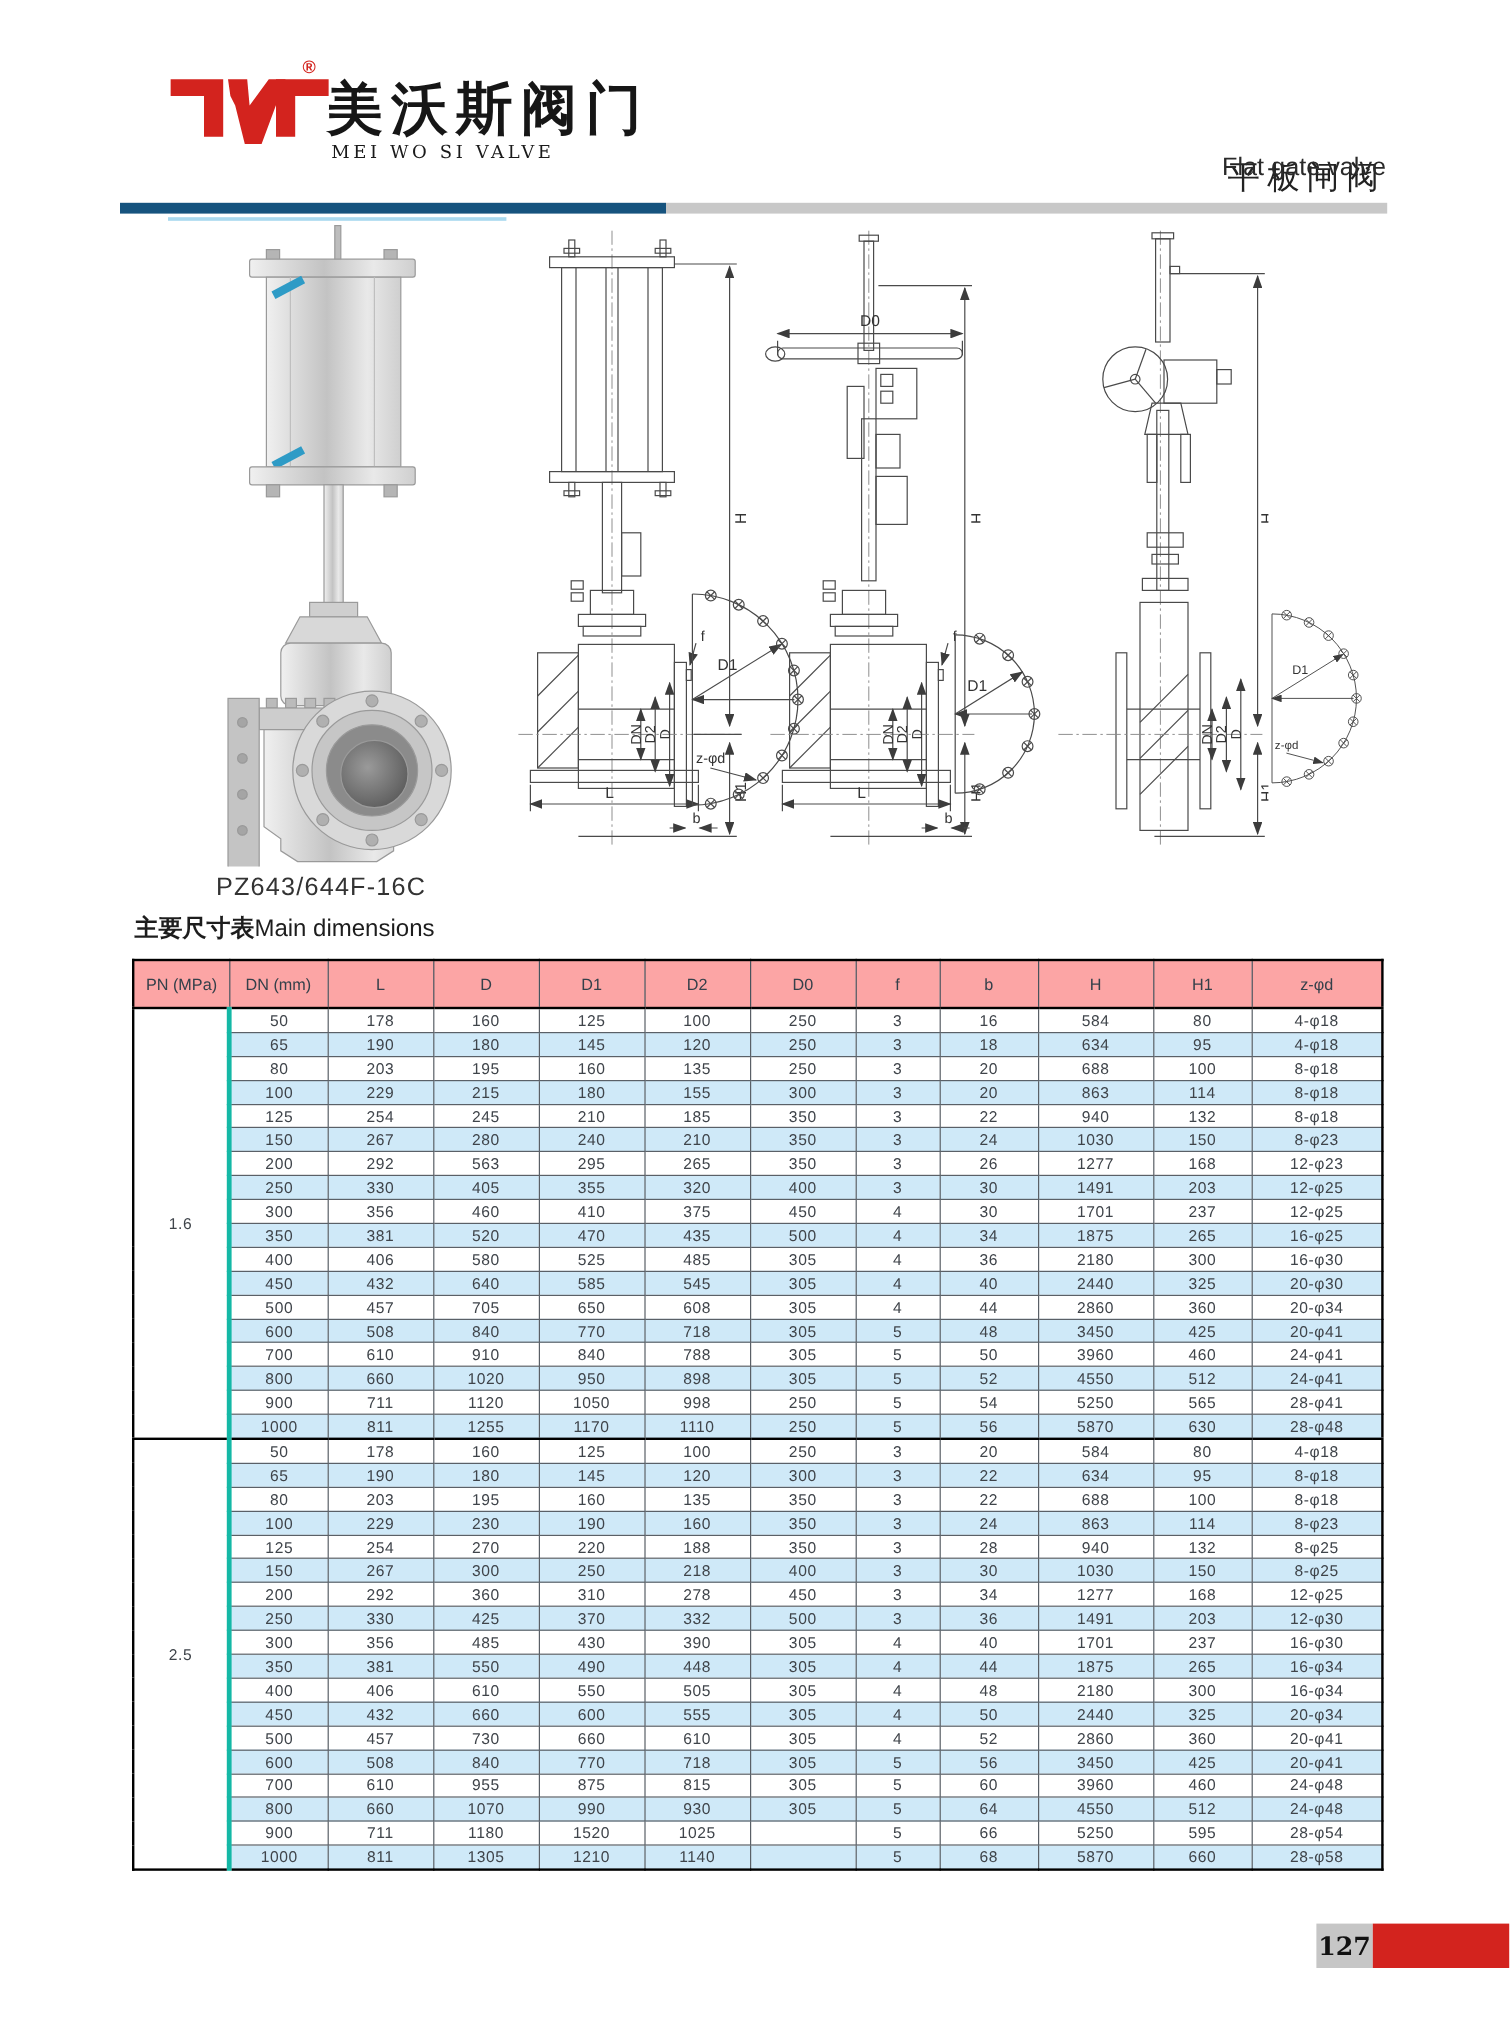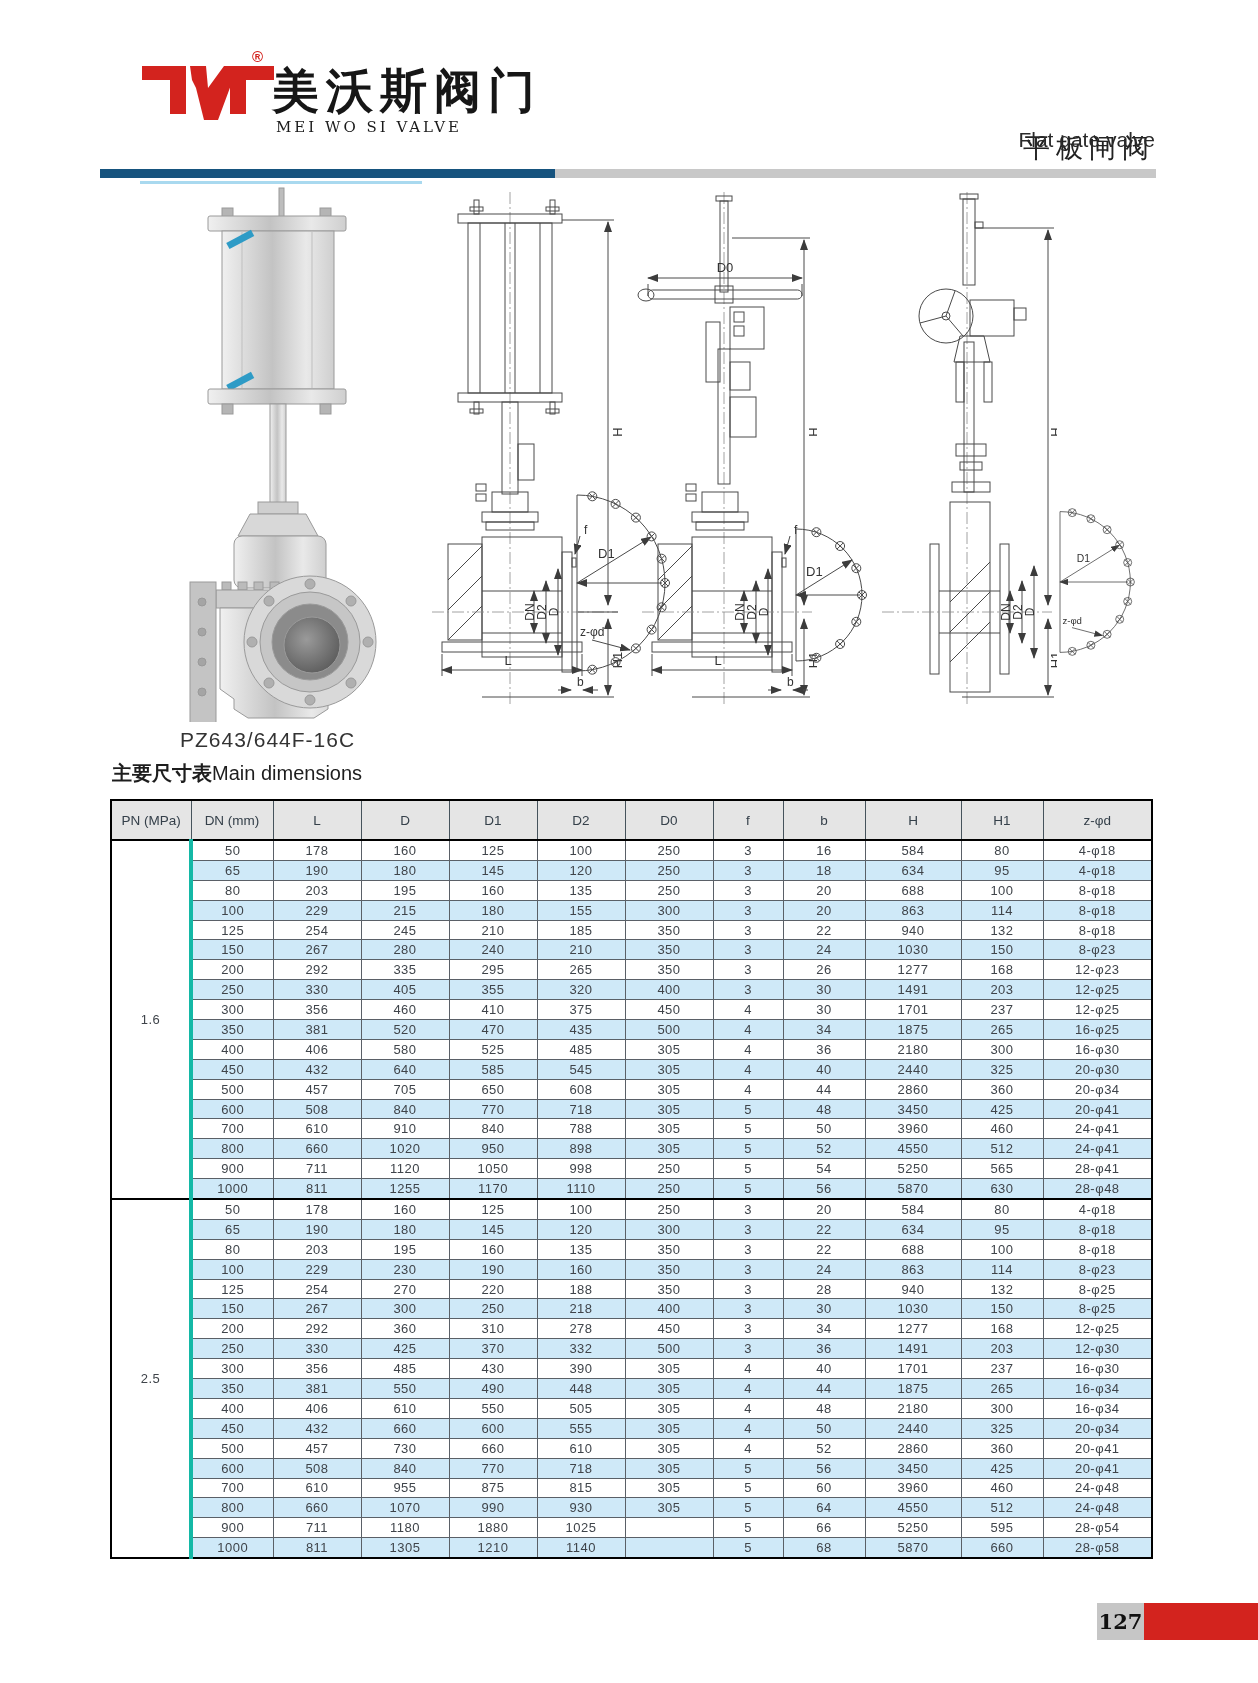--- a/index.html
+++ b/index.html
@@ -22,21 +22,21 @@
   .fig{position:absolute;}
   .fig svg{display:block;}
   .lbl{font-family:"Liberation Sans",sans-serif;font-size:12px;fill:#333;}
   .lbl13{font-family:"Liberation Sans",sans-serif;font-size:13px;fill:#333;}
   .model-label{position:absolute;left:180px;top:728px;font-size:21px;color:#333;letter-spacing:1px;}
   .section-title{position:absolute;left:112px;top:760px;font-size:20px;font-weight:bold;color:#1d1d1d;margin:0;}
   .section-title .en{font-weight:normal;margin-left:0;}
   
   .dim-table-wrap{position:absolute;left:110px;top:799px;}
   table.dims{border-collapse:collapse;table-layout:fixed;width:1041px;border:2px solid #000;}
-  table.dims th{background:#e5e5e5;border:1px solid #46535c;border-bottom:2px solid #000;
+  table.dims th{background:#fca5a5;border:1px solid #46535c;border-bottom:2px solid #000;
       height:36px;font-size:13.5px;font-weight:normal;color:#35404a;}
   table.dims td{border:1px solid #5a6067;height:18.9px;font-size:13px;color:#3f444a;
       text-align:center;padding:0;letter-spacing:0.5px;}
   table.dims tr.alt td{background:#cfe9f8;}
   table.dims tr.group-start td{border-top:2.5px solid #000;}
   table.dims td.pn-cell{background:#ffffff;font-size:13px;border-right:4px solid #14b8a6;}
   
   .page-num{position:absolute;left:1097px;top:1603px;width:47px;height:37px;background:#c6c6c6;
       font-family:"DejaVu Serif","Liberation Serif",serif;font-weight:bold;font-size:21px;color:#111;
       display:flex;align-items:center;justify-content:center;text-align:center;}
@@ -533,21 +533,21 @@
             <td>350</td>
             <td>3</td>
             <td>24</td>
             <td>1030</td>
             <td>150</td>
             <td>8-φ23</td>
           </tr>
           <tr>
             <td>200</td>
             <td>292</td>
-            <td>335</td>
+            <td>563</td>
             <td>295</td>
             <td>265</td>
             <td>350</td>
             <td>3</td>
             <td>26</td>
             <td>1277</td>
             <td>168</td>
             <td>12-φ23</td>
           </tr>
           <tr class="alt">
@@ -899,21 +899,21 @@
             <td>5</td>
             <td>64</td>
             <td>4550</td>
             <td>512</td>
             <td>24-φ48</td>
           </tr>
           <tr>
             <td>900</td>
             <td>711</td>
             <td>1180</td>
-            <td>1880</td>
+            <td>1520</td>
             <td>1025</td>
             <td></td>
             <td>5</td>
             <td>66</td>
             <td>5250</td>
             <td>595</td>
             <td>28-φ54</td>
           </tr>
           <tr class="alt">
             <td>1000</td>

